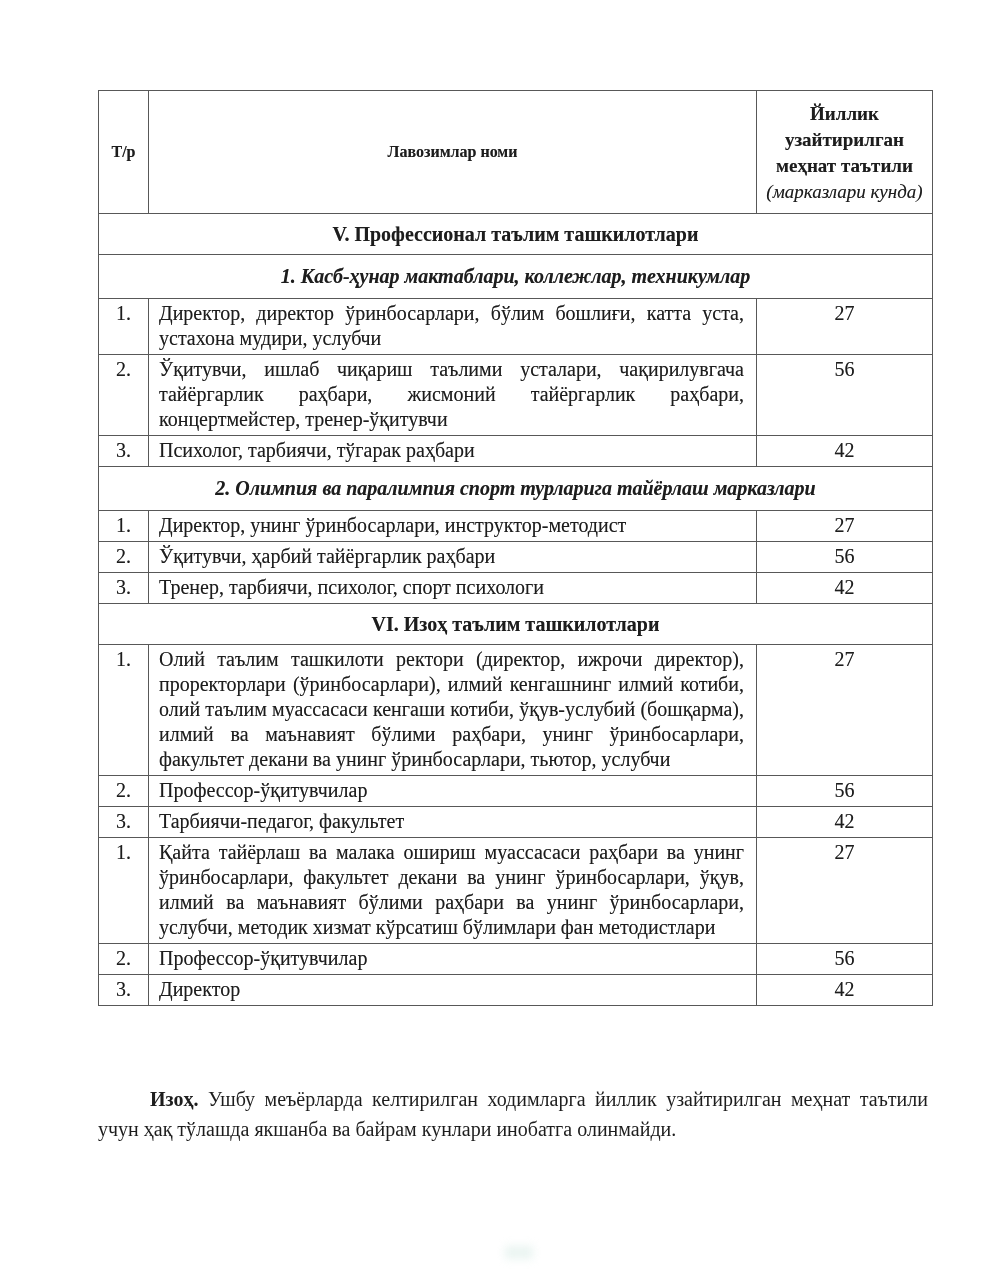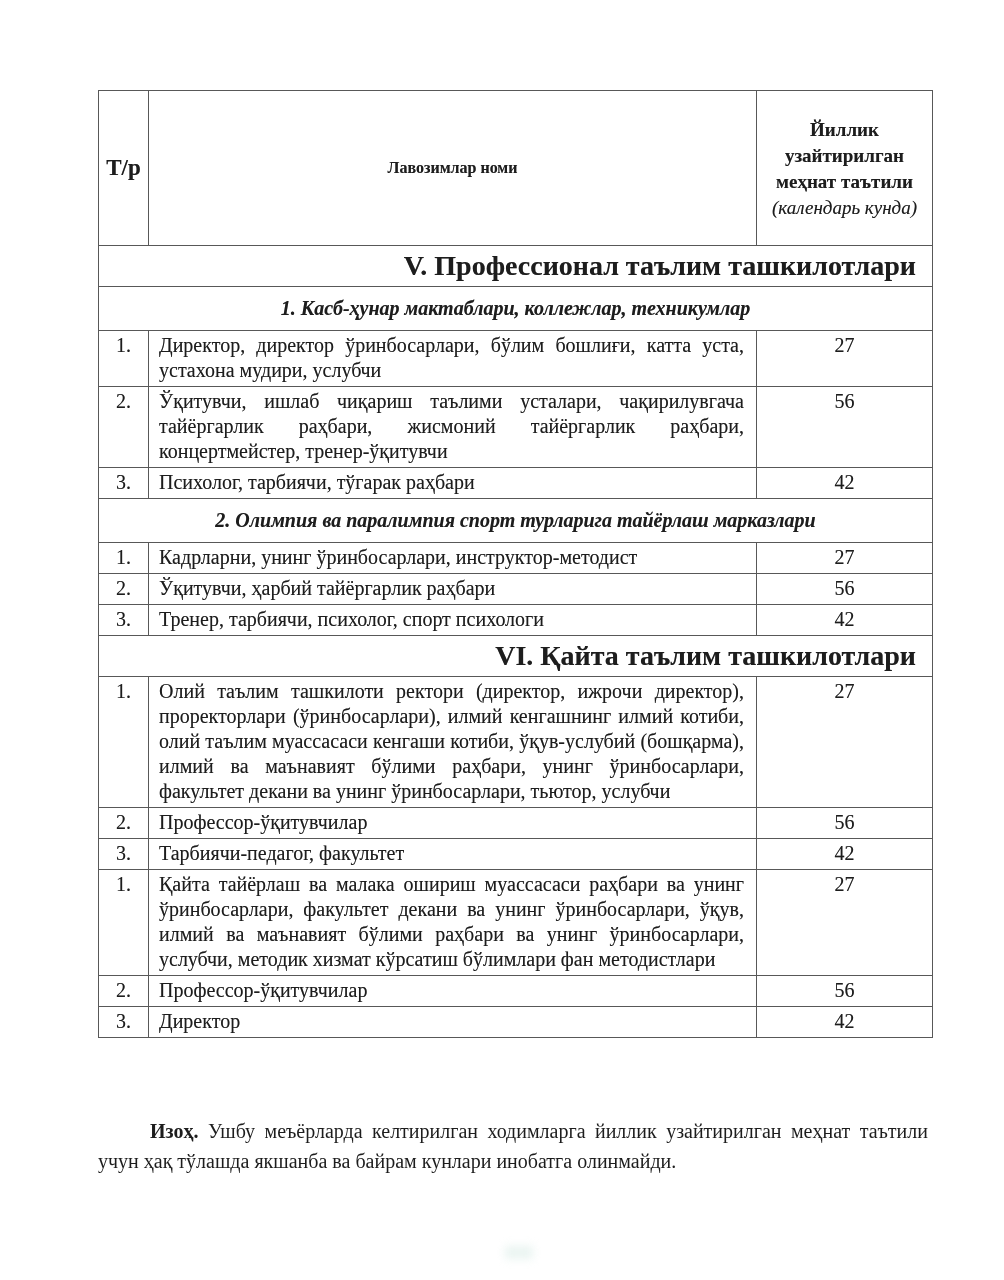--- a/index.html
+++ b/index.html
@@ -20,28 +20,28 @@
   table.leave td, table.leave th{
     border:1px solid #585858;
     font-weight:normal;
     box-sizing:border-box;
     text-shadow:0 0 .5px rgba(30,30,30,.45);
   }
   col.c-num{width:50px;}
   col.c-pos{width:608px;}
   col.c-days{width:176px;}
 
-  tr.hdr th{height:155px;vertical-align:middle;font-weight:bold;}
-  th.h-num{font-size:23px;text-align:center;}
+  tr.hdr th{height:123px;vertical-align:middle;font-weight:bold;}
+  th.h-num{font-size:16px;text-align:center;}
   th.h-pos{font-size:16px;text-align:center;}
   th.h-days{font-size:19px;text-align:center;padding:2px 8px;line-height:26px;}
   .h-days-sub{display:block;font-weight:normal;font-style:italic;font-size:19px;line-height:25px;}
 
   tr.sec td{
-    font-weight:bold;text-align:right;font-size:28px;
+    font-weight:bold;text-align:center;font-size:20px;
     padding:7px 16px;line-height:26px;
   }
   tr.sub td{
     font-weight:bold;font-style:italic;text-align:center;font-size:20px;
     padding:9px 8px;line-height:25px;
   }
   td.num{vertical-align:top;text-align:center;font-size:20px;padding:2px 2px;line-height:25px;}
   td.pos{
     vertical-align:top;text-align:justify;font-size:20px;
     line-height:25px;padding:2px 12px 3px 10px;
@@ -76,21 +76,21 @@
           <col class="c-pos">
           <col class="c-days">
       </colgroup>
 
       <tbody>
           <tr class="hdr">
         <th class="h-num">Т/р</th>
         <th class="h-pos">Лавозимлар номи</th>
         <th class="h-days">
           <span>Йиллик узайтирилган меҳнат таътили</span>
-          <span class="h-days-sub">(календарь кунда)</span>
+          <span class="h-days-sub">(марказлари кунда)</span>
         </th>
       </tr>
 
       <tr class="sec">
         <td colspan="3">V. Профессионал таълим ташкилотлари</td>
       </tr>
 
       <tr class="sub">
         <td colspan="3">1. Касб-ҳунар мактаблари, коллежлар, техникумлар</td>
       </tr>
@@ -110,36 +110,36 @@
         <td class="pos">Психолог, тарбиячи, тўгарак раҳбари</td>
         <td class="val">42</td>
       </tr>
 
       <tr class="sub">
         <td colspan="3">2. Олимпия ва паралимпия спорт турларига тайёрлаш марказлари</td>
       </tr>
 
       <tr>
         <td class="num">1.</td>
-        <td class="pos">Кадрларни, унинг ўринбосарлари, инструктор-методист</td>
+        <td class="pos">Директор, унинг ўринбосарлари, инструктор-методист</td>
         <td class="val">27</td>
       </tr>
       <tr>
         <td class="num">2.</td>
         <td class="pos">Ўқитувчи, ҳарбий тайёргарлик раҳбари</td>
         <td class="val">56</td>
       </tr>
       <tr>
         <td class="num">3.</td>
         <td class="pos">Тренер, тарбиячи, психолог, спорт психологи</td>
         <td class="val">42</td>
       </tr>
 
       <tr class="sec">
-        <td colspan="3">VI. Қайта таълим ташкилотлари</td>
+        <td colspan="3">VI. Изоҳ таълим ташкилотлари</td>
       </tr>
 
       <tr>
         <td class="num">1.</td>
         <td class="pos">Олий таълим ташкилоти ректори (директор, ижрочи директор), проректорлари (ўринбосарлари), илмий кенгашнинг илмий котиби, олий таълим муассасаси кенгаши котиби, ўқув-услубий (бошқарма), илмий ва маънавият бўлими раҳбари, унинг ўринбосарлари, факультет декани ва унинг ўринбосарлари, тьютор, услубчи</td>
         <td class="val">27</td>
       </tr>
       <tr>
         <td class="num">2.</td>
         <td class="pos">Профессор-ўқитувчилар</td>

